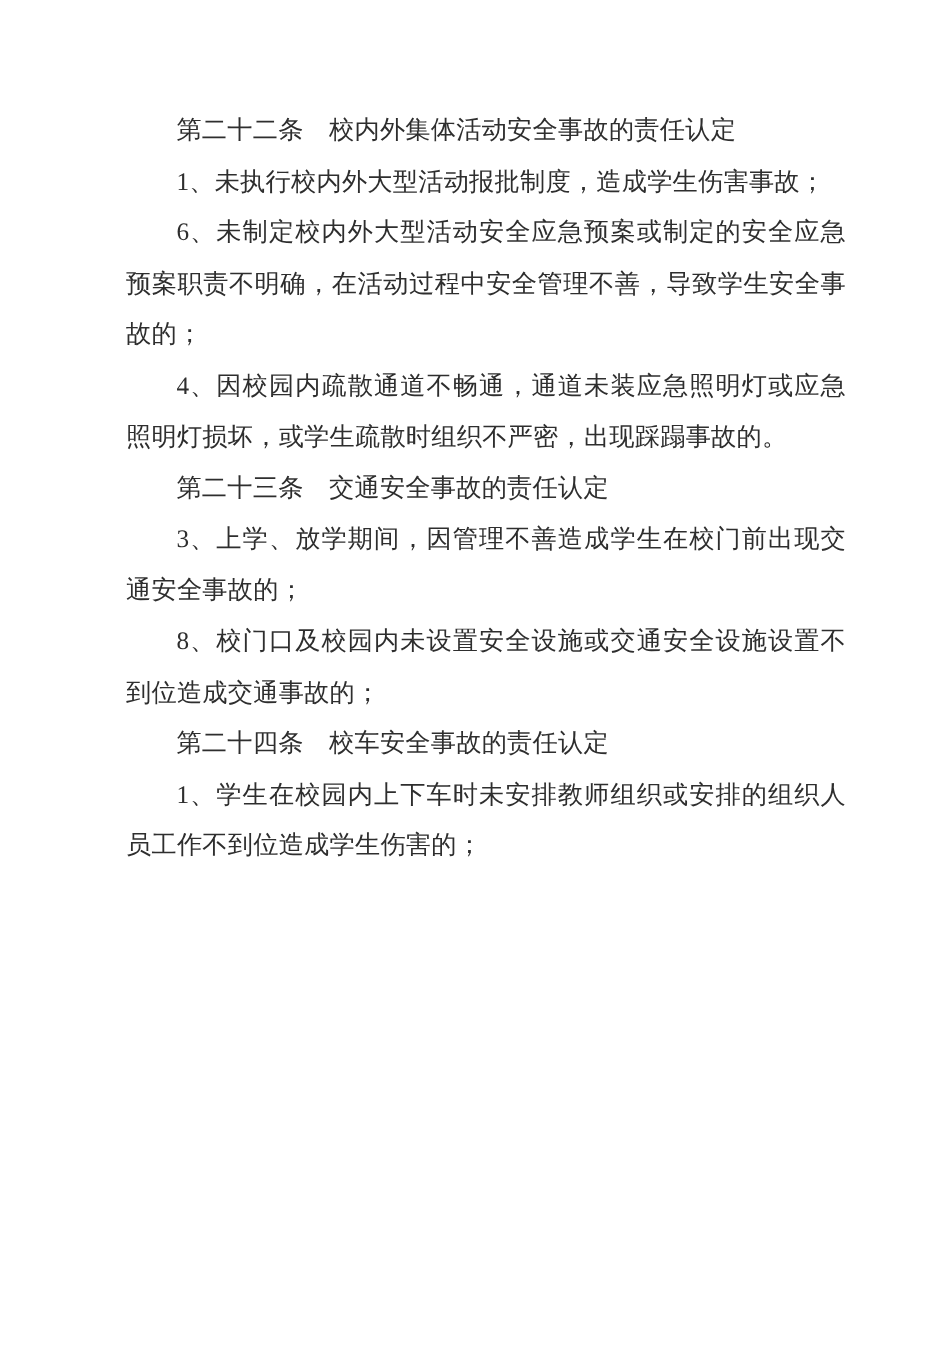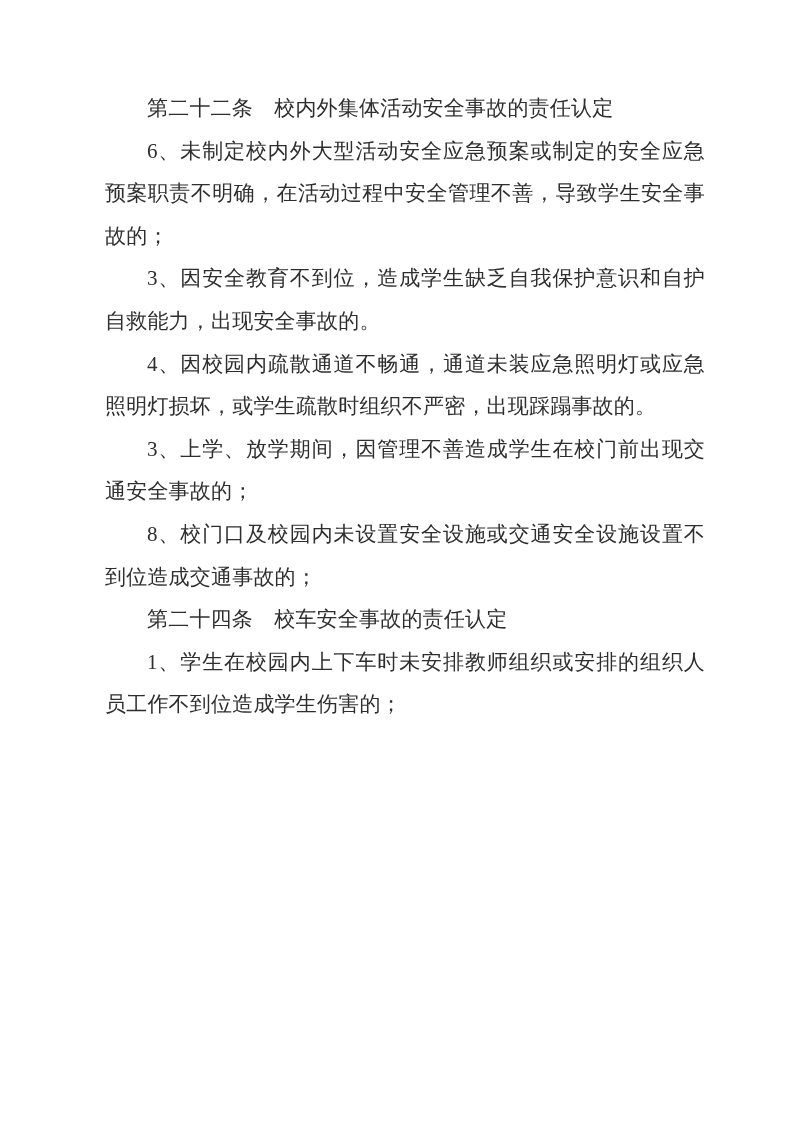--- a/index.html
+++ b/index.html
@@ -30,23 +30,24 @@
     letter-spacing: 0.2px;
     word-break: normal;
   }
 </style>
 </head>
 <body>
 
 <div class="page">
 
   <p class="para">第二十二条　校内外集体活动安全事故的责任认定</p>
+  <p class="para">1、未执行校内外大型活动报批制度，造成学生伤害事故；</p>
   <p class="para">6、未制定校内外大型活动安全应急预案或制定的安全应急预案职责不明确，在活动过程中安全管理不善，导致学生安全事故的；</p>
-  <p class="para">3、因安全教育不到位，造成学生缺乏自我保护意识和自护自救能力，出现安全事故的。</p>
   <p class="para">4、因校园内疏散通道不畅通，通道未装应急照明灯或应急照明灯损坏，或学生疏散时组织不严密，出现踩蹋事故的。</p>
 
+  <p class="para">第二十三条　交通安全事故的责任认定</p>
   <p class="para">3、上学、放学期间，因管理不善造成学生在校门前出现交通安全事故的；</p>
   <p class="para">8、校门口及校园内未设置安全设施或交通安全设施设置不到位造成交通事故的；</p>
 
   <p class="para">第二十四条　校车安全事故的责任认定</p>
   <p class="para">1、学生在校园内上下车时未安排教师组织或安排的组织人员工作不到位造成学生伤害的；</p>
 
 </div>
 
 </body></html>

